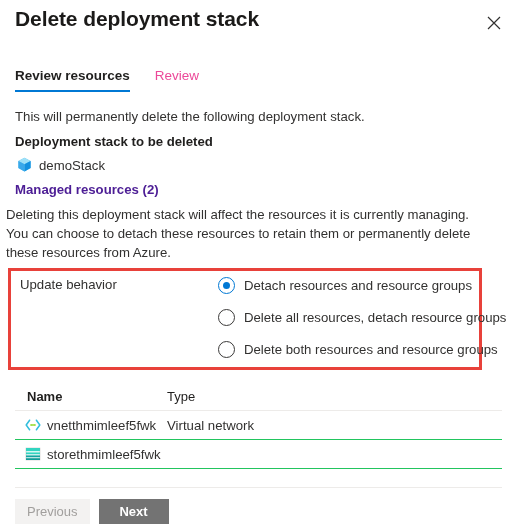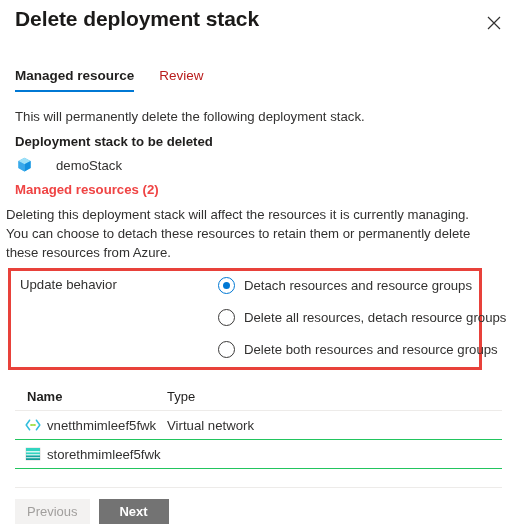--- a/index.html
+++ b/index.html
@@ -56,21 +56,21 @@
     left: 15px;
     top: 68px;
     display: flex;
     gap: 25px;
     align-items: flex-start;
   }
   .tab {
     font-size: 13.5px;
     line-height: 16px;
     padding-bottom: 8px;
-    color: #b91c1c;
+    color: #ec4899;
     cursor: pointer;
     position: relative;
     white-space: nowrap;
   }
   .tab.active {
     font-weight: 600;
     color: #201f1e;
   }
   .tab.active::after {
     content: "";
@@ -98,33 +98,33 @@
     font-weight: 600;
     color: #201f1e;
     white-space: nowrap;
   }
   .stack-row {
     position: absolute;
     left: 17px;
     top: 157px;
     display: flex;
     align-items: center;
-    gap: 24px;
+    gap: 7px;
   }
   .stack-row .stack-name {
     font-size: 13.2px;
     color: #323130;
   }
   .section-label-managed {
     position: absolute;
     left: 15px;
     top: 182px;
     font-size: 13.2px;
     font-weight: 600;
-    color: #ef4444;
+    color: #4c1d95;
     white-space: nowrap;
   }
   .managed-desc {
     position: absolute;
     left: 6px;
     top: 205px;
     width: 486px;
     font-size: 13.2px;
     line-height: 19px;
     color: #323130;
@@ -295,21 +295,21 @@
     <span>
       <svg class="icon-svg" width="14" height="14" viewBox="0 0 14 14" aria-hidden="true">
         <path d="M1 1 L13 13 M13 1 L1 13" stroke="#323130" stroke-width="1.2" fill="none"></path>
       </svg>
     </span>
   </button>
 </div>
 
 <div class="tabs">
   <div class="tab active">
-    <span>Managed resource</span>
+    <span>Review resources</span>
   </div>
   <div class="tab">
     <span>Review</span>
   </div>
 </div>
 
 <div class="intro-text">This will permanently delete the following deployment stack.</div>
 
 <div class="section-label-stack">Deployment stack to be deleted</div>
 

